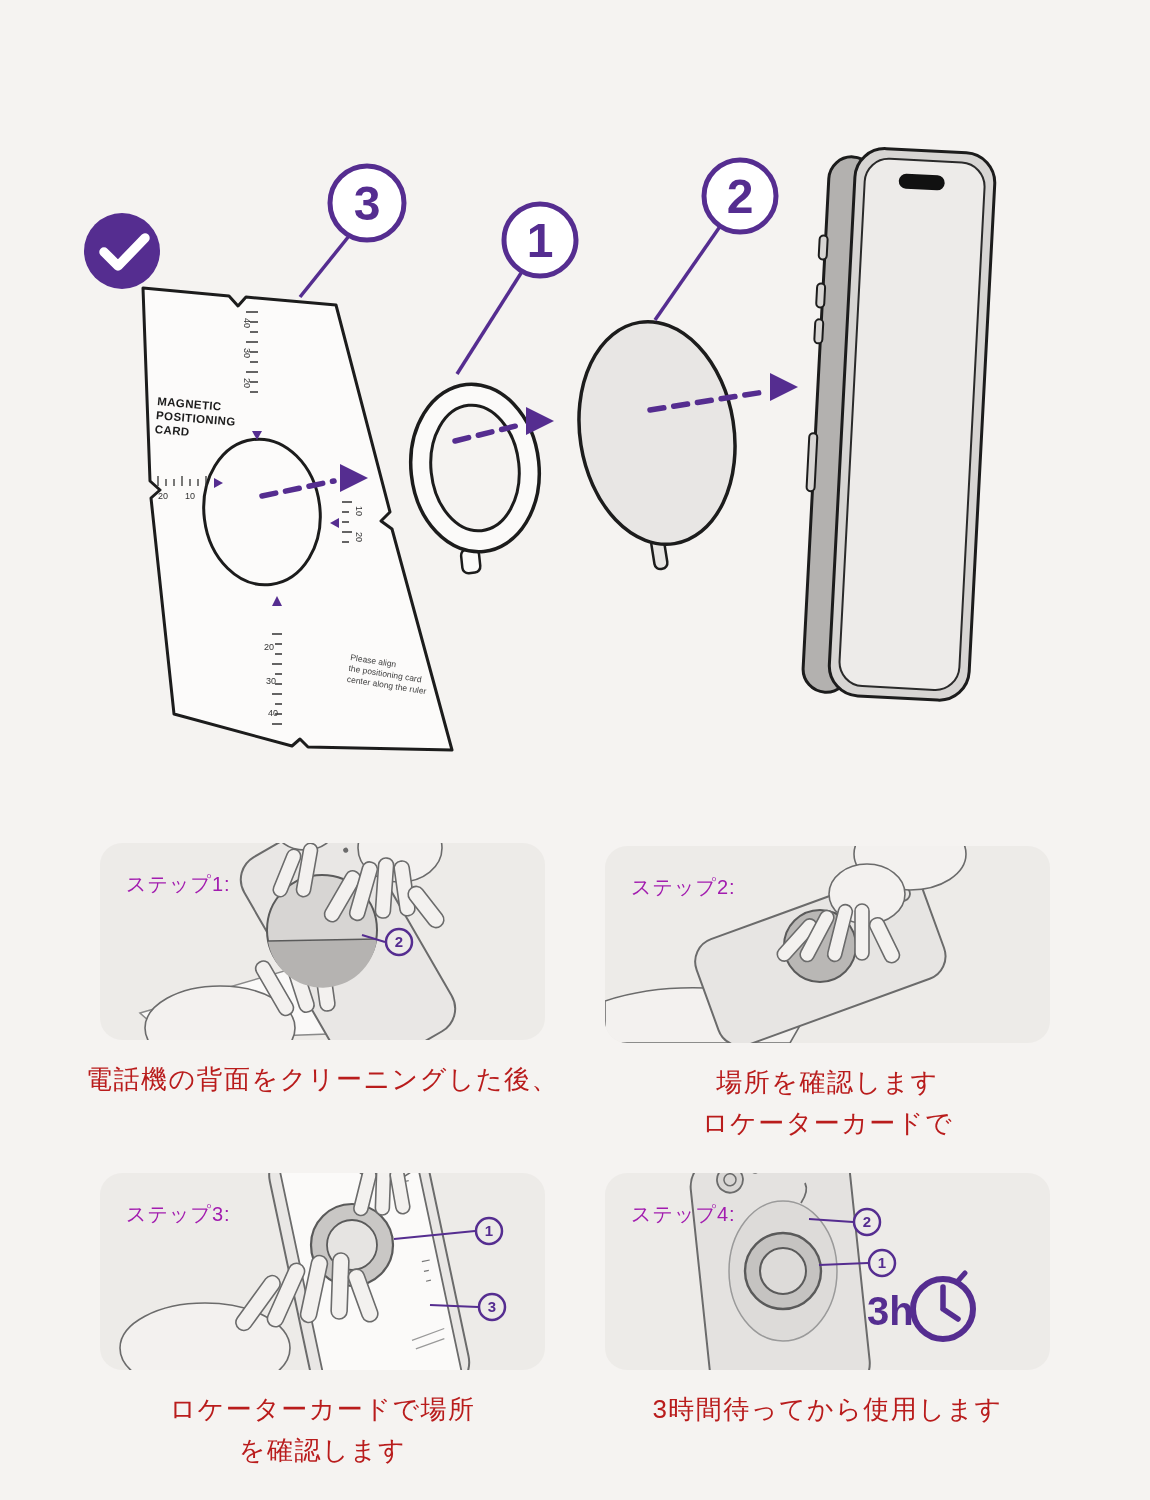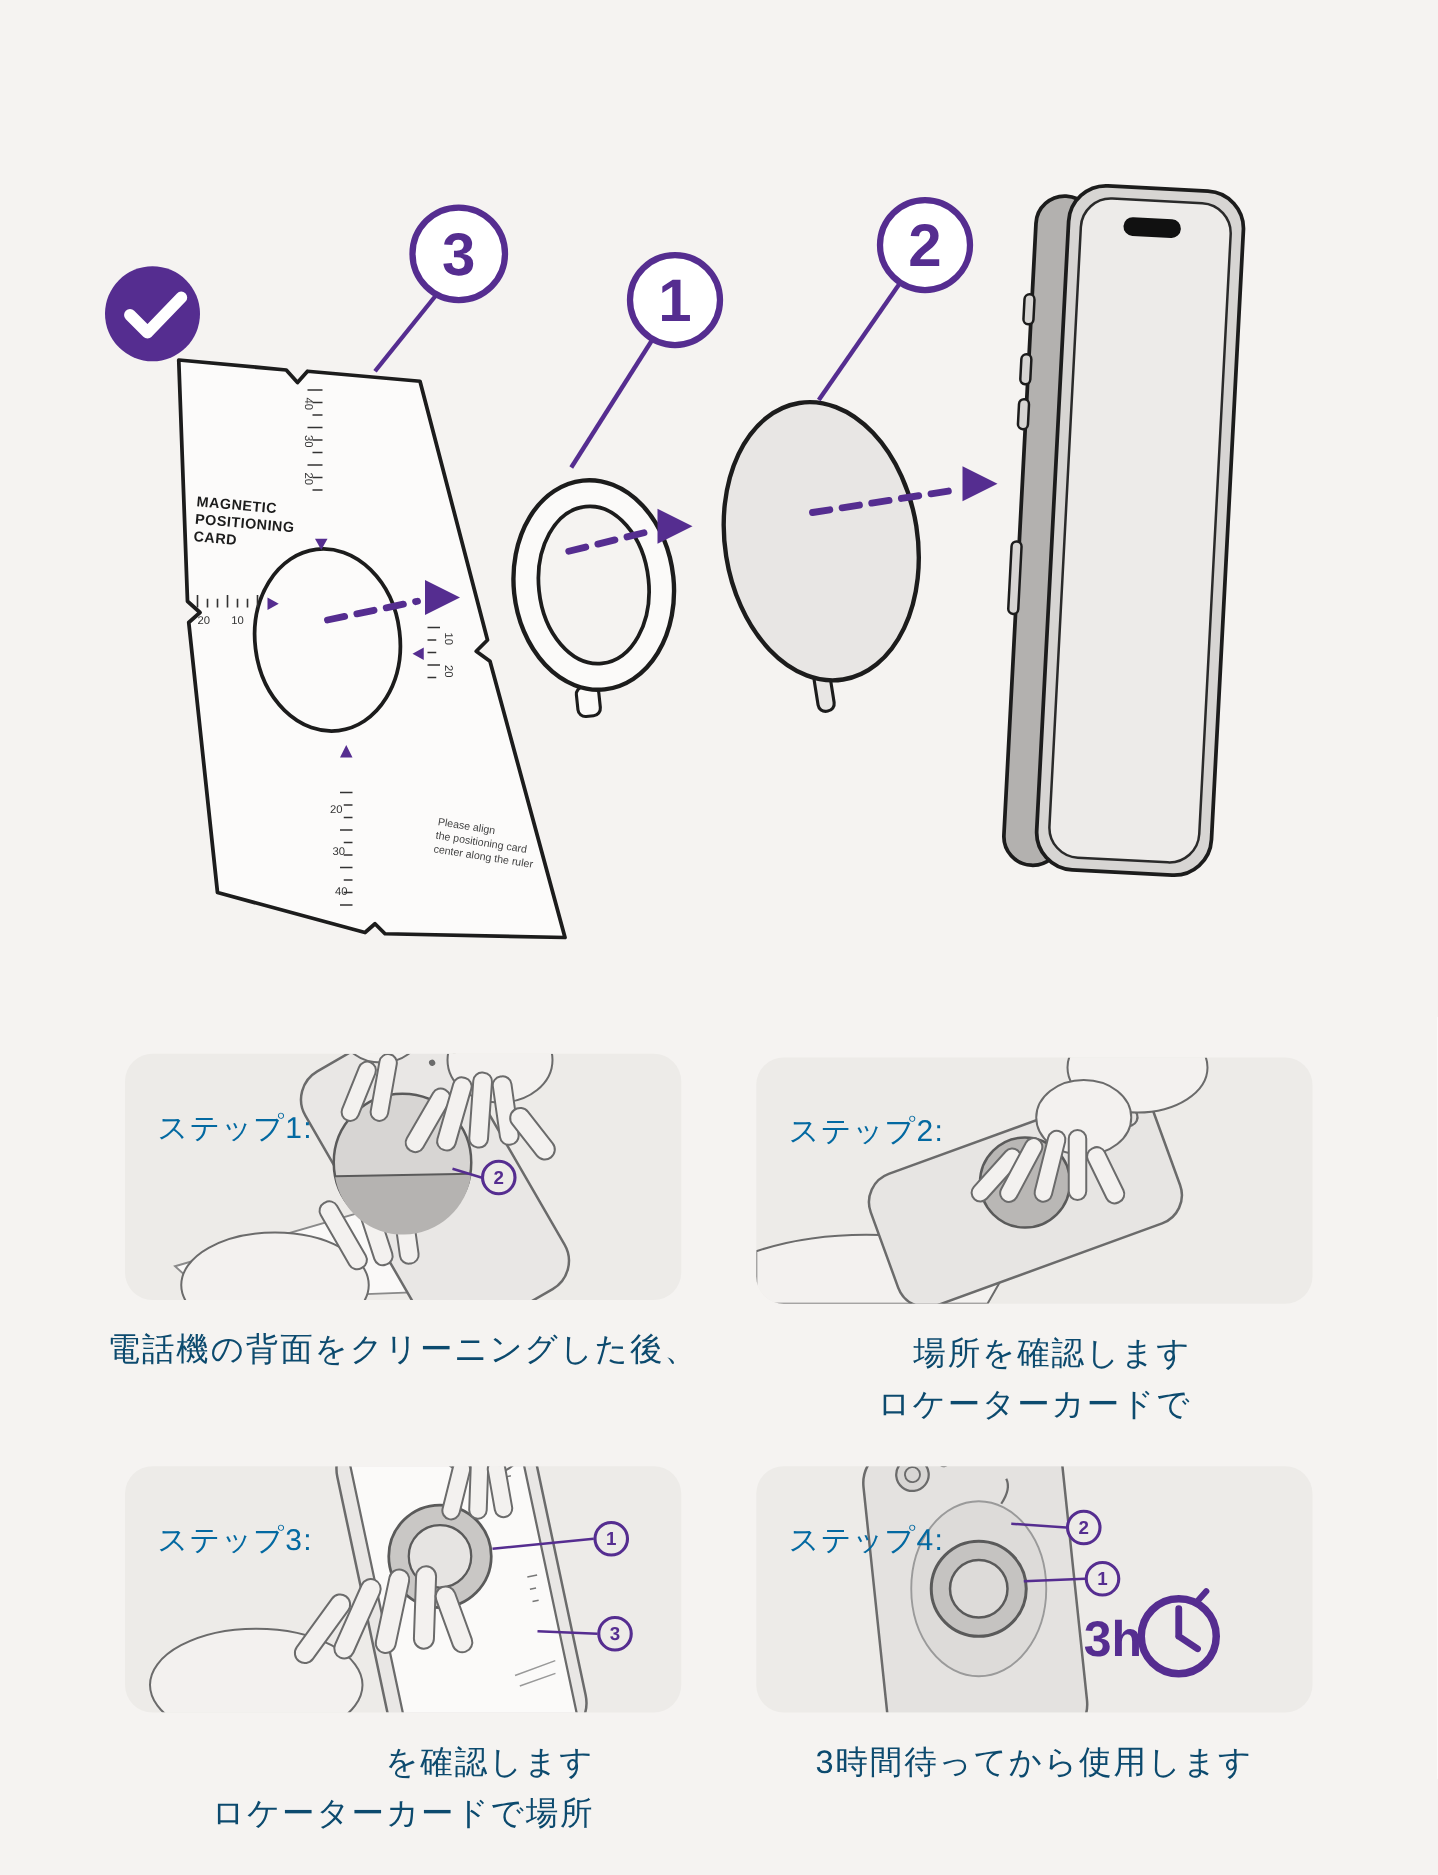--- a/index.html
+++ b/index.html
@@ -12,26 +12,26 @@
   .s1{left:100px;top:843px;}
   .s2{left:605px;top:846px;}
   .s3{left:100px;top:1173px;}
   .s4{left:605px;top:1173px;}
   .panel{
     position:relative;width:445px;height:197px;background:#edebe8;
     border-radius:22px;overflow:hidden;
   }
   .panel svg{position:absolute;left:0;top:0;}
   .step-label{
-    position:absolute;left:26px;top:28px;font-size:24px;color:#0369a1;
-    letter-spacing:1px;z-index:5;margin-top:15px;
+    position:absolute;left:26px;top:28px;font-size:20px;color:#a21caf;
+    letter-spacing:1px;z-index:5;
   }
   .caption{
     position:absolute;top:216px;left:50%;transform:translateX(-50%);
-    text-align:right;font-size:26px;line-height:41px;color:#0c4a6e;
+    text-align:center;font-size:26px;line-height:41px;color:#b91c1c;
     letter-spacing:1.5px;white-space:nowrap;margin:0;
   }
   .caption span{display:block;}
   .hand{fill:#f3f1ef;stroke:#6b6b6b;stroke-width:1.6;}
   .co-line{stroke:#552d90;stroke-width:2;fill:none;}
   .co-badge{fill:#edebe8;stroke:#552d90;stroke-width:2.5;}
   .co-num{fill:#552d90;font-size:15px;font-weight:bold;text-anchor:middle;}
   .tick{stroke:#333;stroke-width:1.3;fill:none;}
   .rnum{fill:#333;font-size:9px;}
 </style>
@@ -246,22 +246,22 @@
         </g>
         <g>
           <line class="co-line" x1="330" y1="132" x2="378" y2="134"></line>
           <circle class="co-badge" cx="392" cy="134" r="13"></circle>
           <text class="co-num" x="392" y="139">3</text>
         </g>
       </svg>
       <span class="step-label">ステップ3:</span>
     </div>
     <p class="caption">
+      <span>ロケーターカードで場所</span>
       <span>を確認します</span>
-      <span>ロケーターカードで場所</span>
     </p>
   </section>
 
   <section class="step-section s4">
     <div class="panel">
       <svg width="445" height="197" viewBox="0 0 445 197">
         <g transform="rotate(-6 175 100)">
           <rect x="95" y="-22" width="160" height="248" rx="30" fill="#e4e2e0" stroke="#6b6b6b" stroke-width="2"></rect>
           <circle cx="135" cy="2" r="13" fill="#d8d6d4" stroke="#6b6b6b" stroke-width="1.8"></circle>
           <circle cx="135" cy="2" r="6" fill="none" stroke="#6b6b6b" stroke-width="1.5"></circle>

